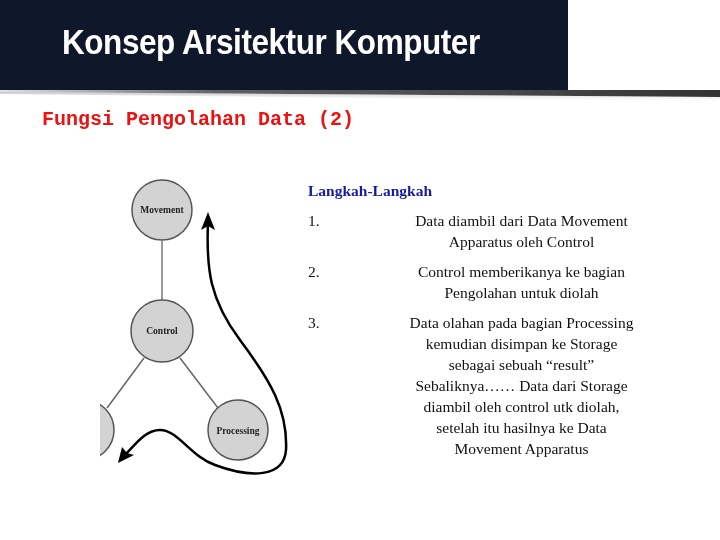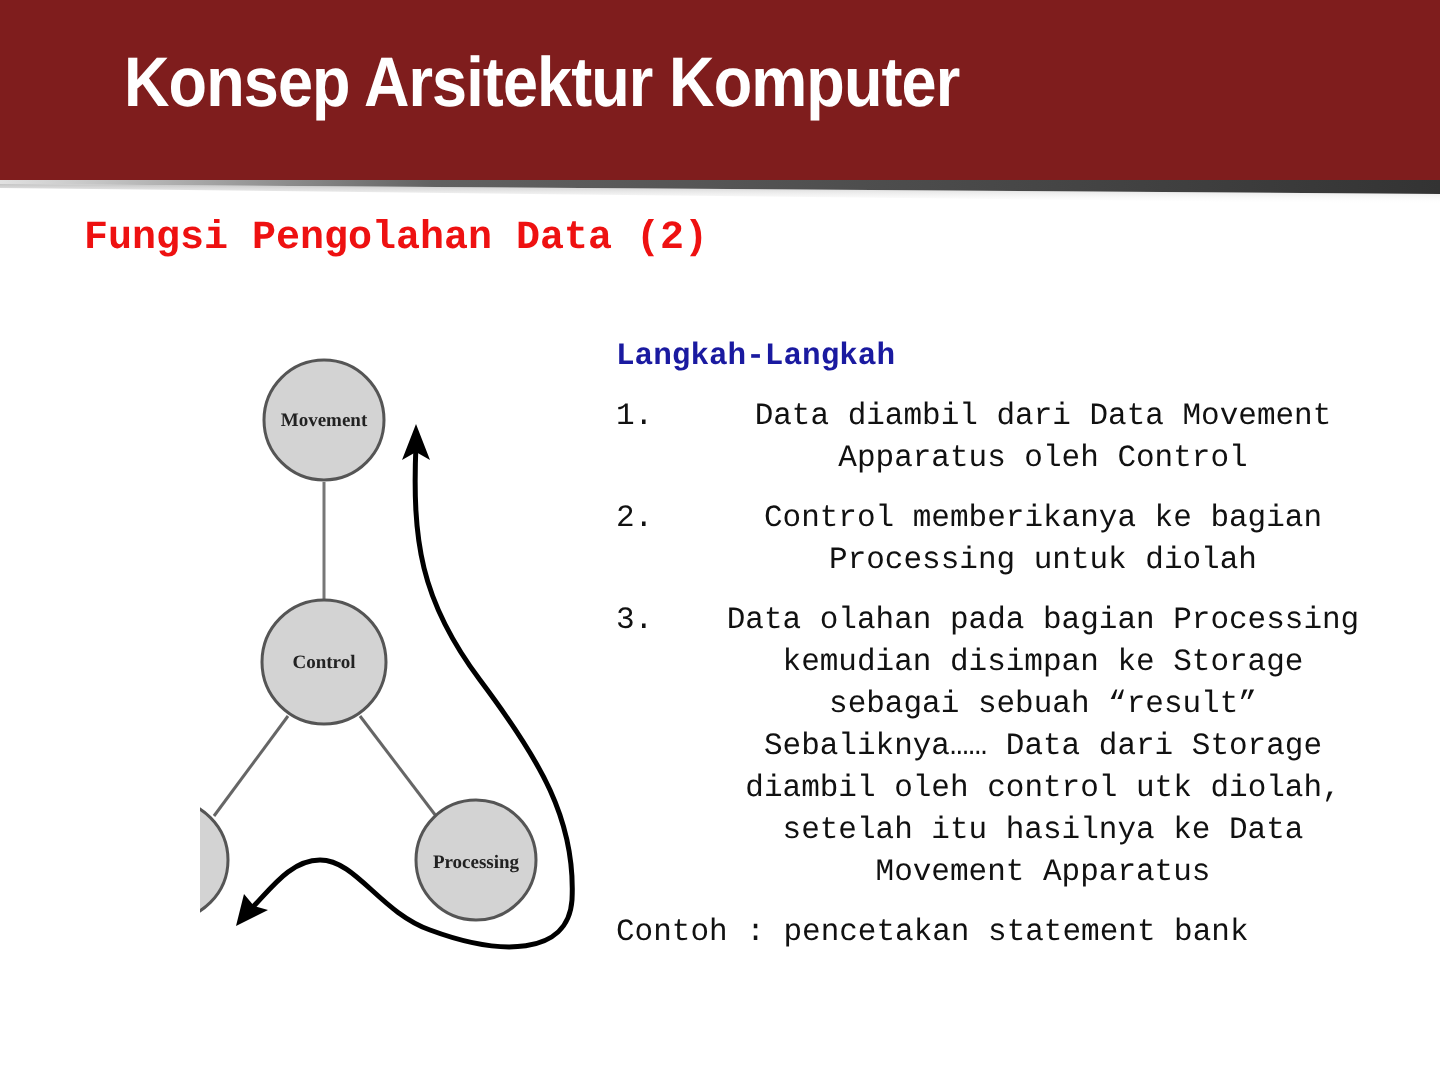--- a/index.html
+++ b/index.html
@@ -2,44 +2,44 @@
 <html><head>
   <meta charset="utf-8">
   <style>
     html, body { margin: 0; padding: 0; }
     body {
       width: 720px; height: 540px; overflow: hidden; position: relative;
       background: #ffffff;
       font-family: "DejaVu Sans", sans-serif;
     }
     .header {
-      position: absolute; left: 0; top: 0; width: 720px; height: 90px;
-      background: #7f1d1d;
+      position: absolute; left: 0; top: 0; width: 568px; height: 90px;
+      background: #0f172a;
     }
     .header-title {
       position: absolute; left: 62px; top: 22px;
       color: #ffffff; font-family: "Liberation Sans", sans-serif;
       font-size: 35px; font-weight: bold; letter-spacing: -0.5px;
       transform: scaleX(0.9); transform-origin: left center;
       white-space: nowrap;
     }
     .shadow-bar {
       position: absolute; left: 0; top: 88px; width: 720px; height: 14px;
     }
     .subtitle {
       position: absolute; left: 42px; top: 108px;
       color: #ee1111; font-family: Liberation Mono, monospace;
       font-size: 20px; font-weight: bold; white-space: nowrap;
     }
     .diagram {
       position: absolute; left: 100px; top: 160px; width: 200px; height: 330px;
     }
     .content {
-      position: absolute; left: 308px; top: 168px; width: 400px;
-      font-family: Liberation Mono, monospace; font-size: 15.5px; color: #111111;
+      position: absolute; left: 308px; top: 180px; width: 400px;
+      font-family: Liberation Serif, serif; font-size: 15.5px; color: #111111;
       line-height: 21px;
     }
     .content-heading {
       color: #1a1aa0; font-weight: bold; font-size: 15.5px; margin-bottom: 9px;
     }
     .step { display: flex; margin-bottom: 9px; }
     .step-num { width: 27px; flex: none; }
     .step-text { flex: 1; white-space: pre-line; text-align: center; }
     .example { margin-top: 0; }
   </style>
@@ -104,26 +104,25 @@
 <div class="content">
   <div class="content-heading">Langkah-Langkah</div>
   <div class="step">
     <span class="step-num">1.</span>
     <span class="step-text">Data diambil dari Data Movement
 Apparatus oleh Control</span>
   </div>
   <div class="step">
     <span class="step-num">2.</span>
     <span class="step-text">Control memberikanya ke bagian
-Processing untuk diolah</span>
+Pengolahan untuk diolah</span>
   </div>
   <div class="step">
     <span class="step-num">3.</span>
     <span class="step-text">Data olahan pada bagian Processing
 kemudian disimpan ke Storage
 sebagai sebuah “result”
 Sebaliknya…… Data dari Storage
 diambil oleh control utk diolah,
 setelah itu hasilnya ke Data
 Movement Apparatus</span>
   </div>
-  <div class="example">Contoh : pencetakan statement bank</div>
 </div>
 
 </body></html>

